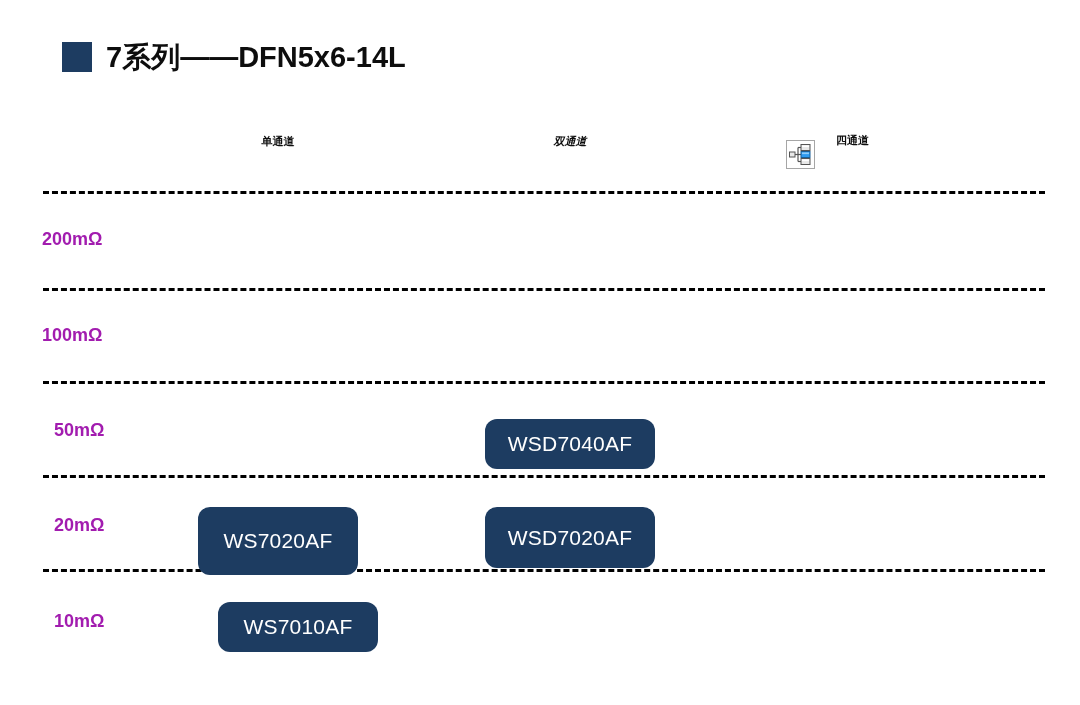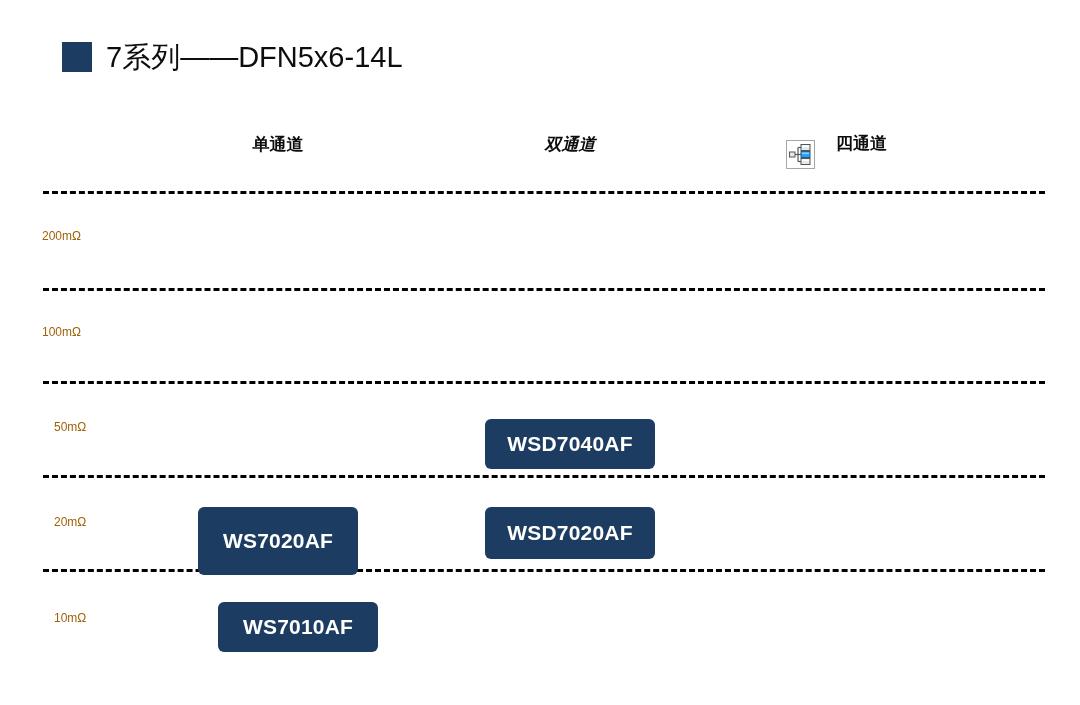--- a/index.html
+++ b/index.html
@@ -28,31 +28,31 @@
     gap: 14px;
   }
   .title-square {
     width: 30px;
     height: 30px;
     background: #1d3c61;
     flex: 0 0 auto;
   }
   .title-text {
     font-size: 29px;
-    font-weight: normal;
+    font-weight: bold;
     letter-spacing: 0px;
     color: #0d0d0d;
     white-space: nowrap;
     line-height: 1;
   }
 
   
   .col-header {
     position: absolute;
-    font-size: 17px;
+    font-size: 11px;
     font-weight: bold;
     color: #0d0d0d;
     white-space: nowrap;
     line-height: 1;
   }
   .col-header.single { left: 198px; top: 136px; width: 160px; text-align: center; }
   .col-header.dual   { left: 485px; top: 136px; width: 170px; text-align: center; font-style: italic; }
   .col-header.quad   { left: 836px; top: 135px; text-align: right; }
 
   
@@ -74,36 +74,36 @@
     position: absolute;
     left: 43px;
     width: 1002px;
     height: 0;
     border-top: 3px dashed #000000;
   }
 
   
   .row-label {
     position: absolute;
-    font-size: 12px;
-    font-weight: normal;
-    color: #a16207;
+    font-size: 18px;
+    font-weight: bold;
+    color: #a21caf;
     white-space: nowrap;
     line-height: 1;
   }
 
   
   .chip {
     position: absolute;
     box-sizing: border-box;
     background: #1d3c61;
-    border-radius: 6px;
+    border-radius: 12px;
     color: #ffffff;
     font-size: 21px;
-    font-weight: bold;
+    font-weight: normal;
     display: flex;
     align-items: center;
     justify-content: center;
     letter-spacing: 0.2px;
     white-space: nowrap;
   }
 </style>
 </head>
 <body>
 
@@ -149,15 +149,15 @@
 <div class="row-label" style="left:42px; top:230px">200mΩ</div>
 <div class="row-label" style="left:42px; top:326px">100mΩ</div>
 <div class="row-label" style="left:54px; top:421px">50mΩ</div>
 <div class="row-label" style="left:54px; top:516px">20mΩ</div>
 <div class="row-label" style="left:54px; top:612px">10mΩ</div>
 
 <div class="chip" style="left:485px; top:419px; width:170px; height:50px;">WSD7040AF</div>
 
 <div class="chip" style="left:198px; top:507px; width:160px; height:68px;">WS7020AF</div>
 
-<div class="chip" style="left:485px; top:507px; width:170px; height:52px;text-align:right;">WSD7020AF</div>
+<div class="chip" style="left:485px; top:507px; width:170px; height:61px;text-align:right;">WSD7020AF</div>
 
 <div class="chip" style="left:198px; top:602px; width:160px; height:50px;margin-left:20px;">WS7010AF</div>
 
 </body></html>

